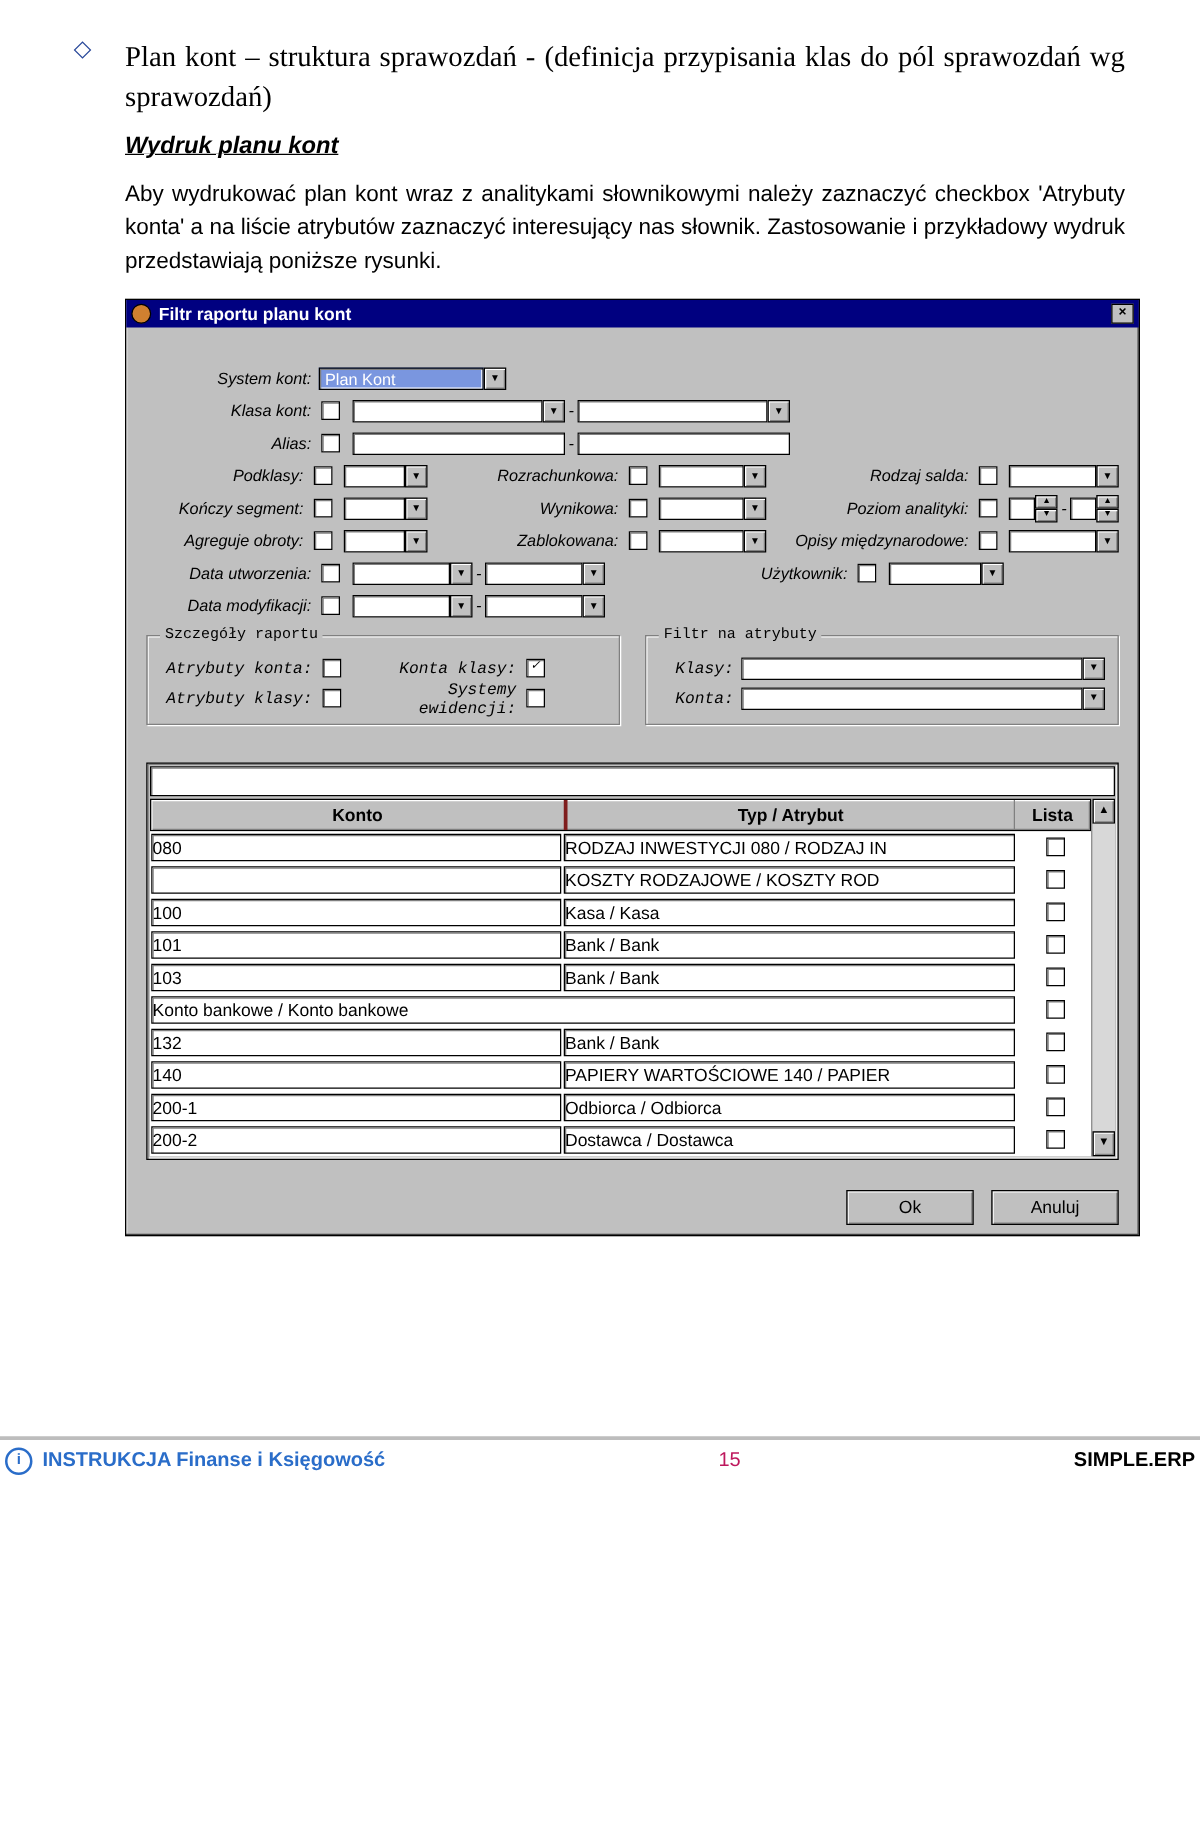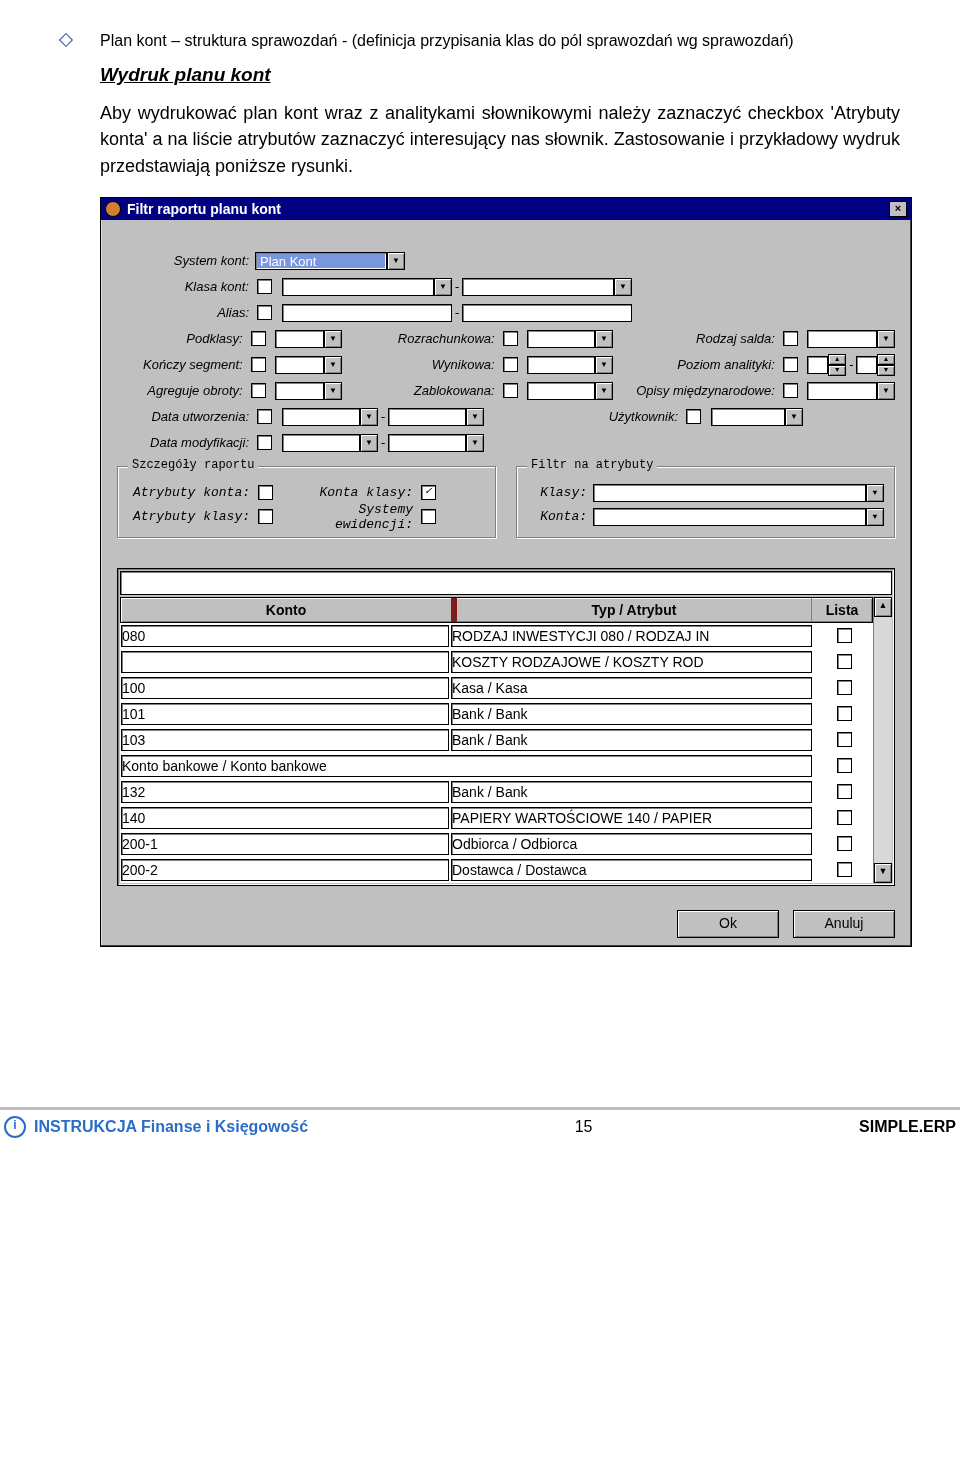--- a/index.html
+++ b/index.html
@@ -29,23 +29,24 @@
   .bullet-diamond::before {
     content: "";
     position: absolute;
     width: 8px;
     height: 8px;
     border: 1.5px solid #2b4a9b;
     transform: rotate(45deg);
     left: 1px; top: 1px;
   }
   .bullet-text {
-    font-size: 16px;
+    font-size: 23px;
     line-height: 1.4;
     text-align: justify;
+    font-family: Liberation Serif, serif;
   }
   .heading-italic {
     font-style: italic;
     font-weight: bold;
     font-size: 19px;
     text-decoration: underline;
     margin: 12px 0 14px 40px;
   }
   .para {
     font-size: 18px;
@@ -210,21 +211,21 @@
   .grid-main { flex: 1; }
   .grid-header {
     display: flex;
     background: #c0c0c0;
     border: 1px solid #000;
     box-shadow: inset 1px 1px 0 #fff, inset -1px -1px 0 #808080;
     font-weight: bold;
     font-size: 14px;
     text-align: center;
   }
-  .col-konto { width: 330px; padding:4px 0; border-right:6px solid #7f1d1d;}
+  .col-konto { width: 330px; padding:4px 0; border-right:3px solid #7f1d1d;}
   .col-typ { flex: 1; padding:4px 0; border-right:1px solid #808080;}
   .col-lista { width: 60px; padding:4px 0;}
   .grid-rows {
     background:#fff;
   }
   .grid-row {
     display:flex;
     align-items:center;
     height:26px;
     font-size:14px;
@@ -298,21 +299,21 @@
     border:2px solid #2a6dc9;
     border-radius:50%;
     color:#2a6dc9;
     font-weight:bold;
     font-size:12px;
     text-align:center;
     line-height:14px;
     margin-right:8px;
   }
   .footer-title { color:#2a6dc9; font-weight:bold;}
-  .footer-page { margin: 0 auto; color:#000000;}
+  .footer-page { margin: 0 auto; color:#be185d;}
   .footer-right { color:#000; font-weight:bold;}
 </style>
 </head>
 <body>
 
 <div class="page">
 
   <div class="bullet-line">
     <div class="bullet-diamond"></div>
     <div class="bullet-text">Plan kont – struktura sprawozdań - (definicja przypisania klas do pól sprawozdań wg sprawozdań)</div>

